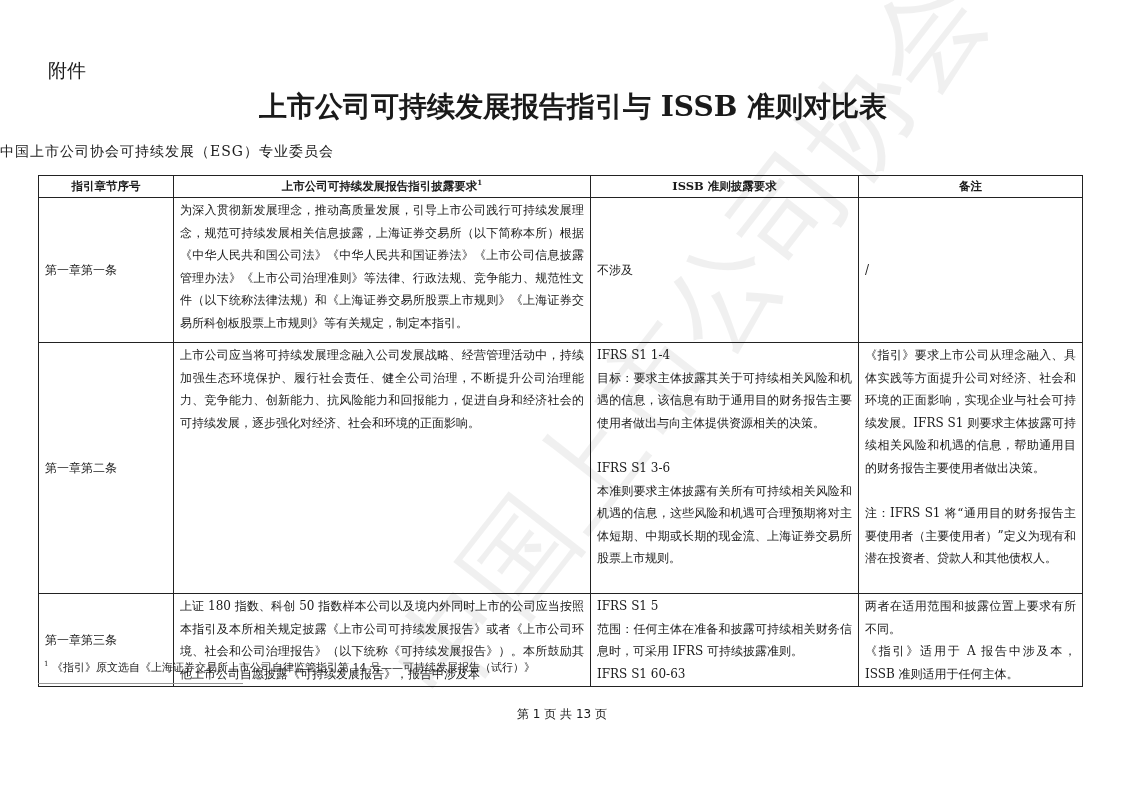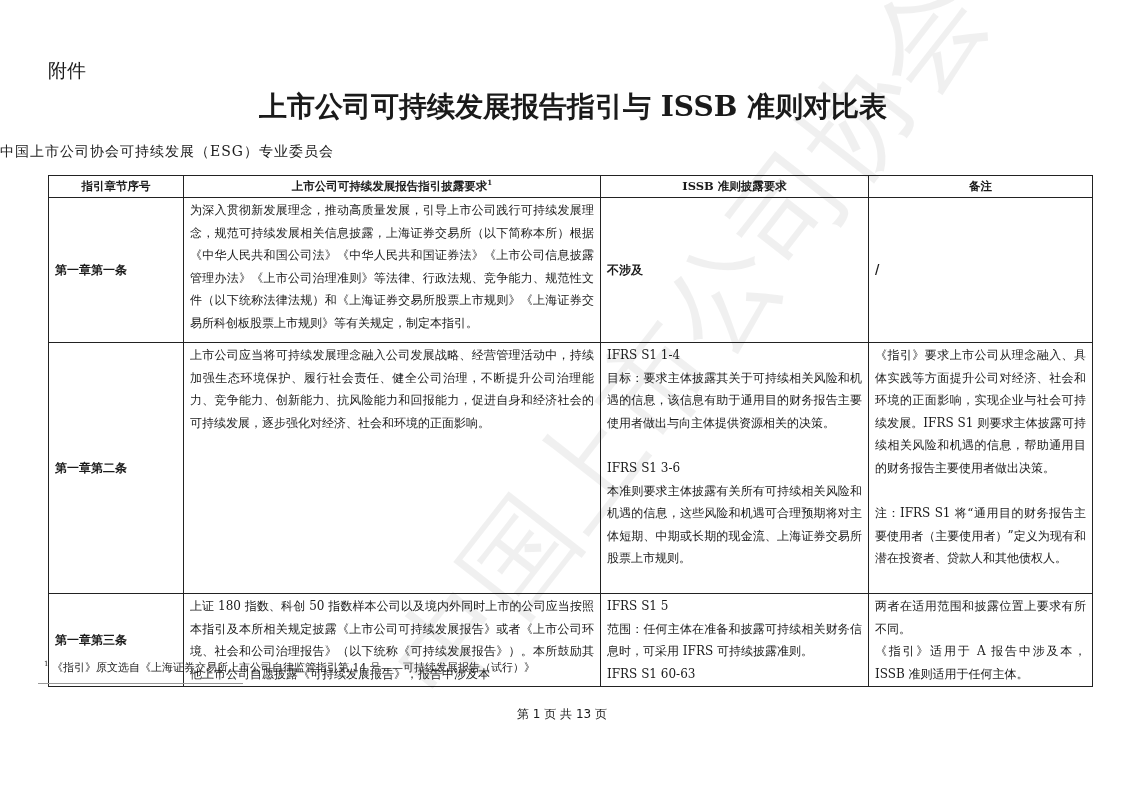--- a/index.html
+++ b/index.html
@@ -4,27 +4,27 @@
 <style>
   html, body { margin: 0; padding: 0; }
   body {
     width: 1122px; height: 793px; background: #ffffff; position: relative; overflow: hidden;
     font-family: "DejaVu Serif", "Liberation Serif", serif; color: #1a1a1a;
   }
   .attach { position: absolute; left: 48px; top: 58px; font-size: 19px; font-family: "DejaVu Sans", sans-serif; }
   .title { position: absolute; left: 12px; width: 1122px; top: 88px; text-align: center; font-size: 28px; font-weight: bold; letter-spacing: 0px; }
   .subtitle { position: absolute; left: 0; width: 1122px; top: 143px; text-align: left; font-size: 14px; letter-spacing: 1px; }
   table.cmp {
-    position: absolute; left: 48px; top: 175px; width: 1044px; border-collapse: collapse;
+    position: absolute; left: 38px; top: 175px; width: 1044px; border-collapse: collapse;
     font-size: 12px; line-height: 22.6px; table-layout: fixed;
   }
   table.cmp th, table.cmp td { border: 1.2px solid #222; vertical-align: top; padding: 1px 6px 1px 6px; }
   table.cmp th { font-weight: bold; height: 19px; line-height: 19px; text-align: center; font-size: 11.5px; }
-  table.cmp td.sec { vertical-align: middle; font-weight: bold; }
-  td.mid { vertical-align: middle !important; font-weight: bold; }
+  table.cmp td.sec { vertical-align: middle; }
+  td.mid { vertical-align: middle !important; }
   .para { display: block; white-space: normal; text-align: justify; }
   .gap { display: block; height: 22.6px; }
   sup { font-size: 7px; vertical-align: super; line-height: 0; }
   .fn-rule { position: absolute; left: 38px; top: 683px; width: 205px; border-top: 1px solid #999; }
   .footnote { position: absolute; left: 44px; top: 660px; font-size: 11px; }
   .pageno { position: absolute; left: 8px; width: 1108px; top: 706px; text-align: center; font-size: 12px; font-family: "DejaVu Sans", sans-serif; }
   .watermark {
     position: absolute; left: 300px; top: 300px; font-size: 110px; color: rgba(0,0,0,0.06);
     transform: rotate(-52deg); transform-origin: left top; white-space: nowrap; pointer-events: none;
     font-family: "DejaVu Sans", sans-serif; top: 640px; left: 360px;

